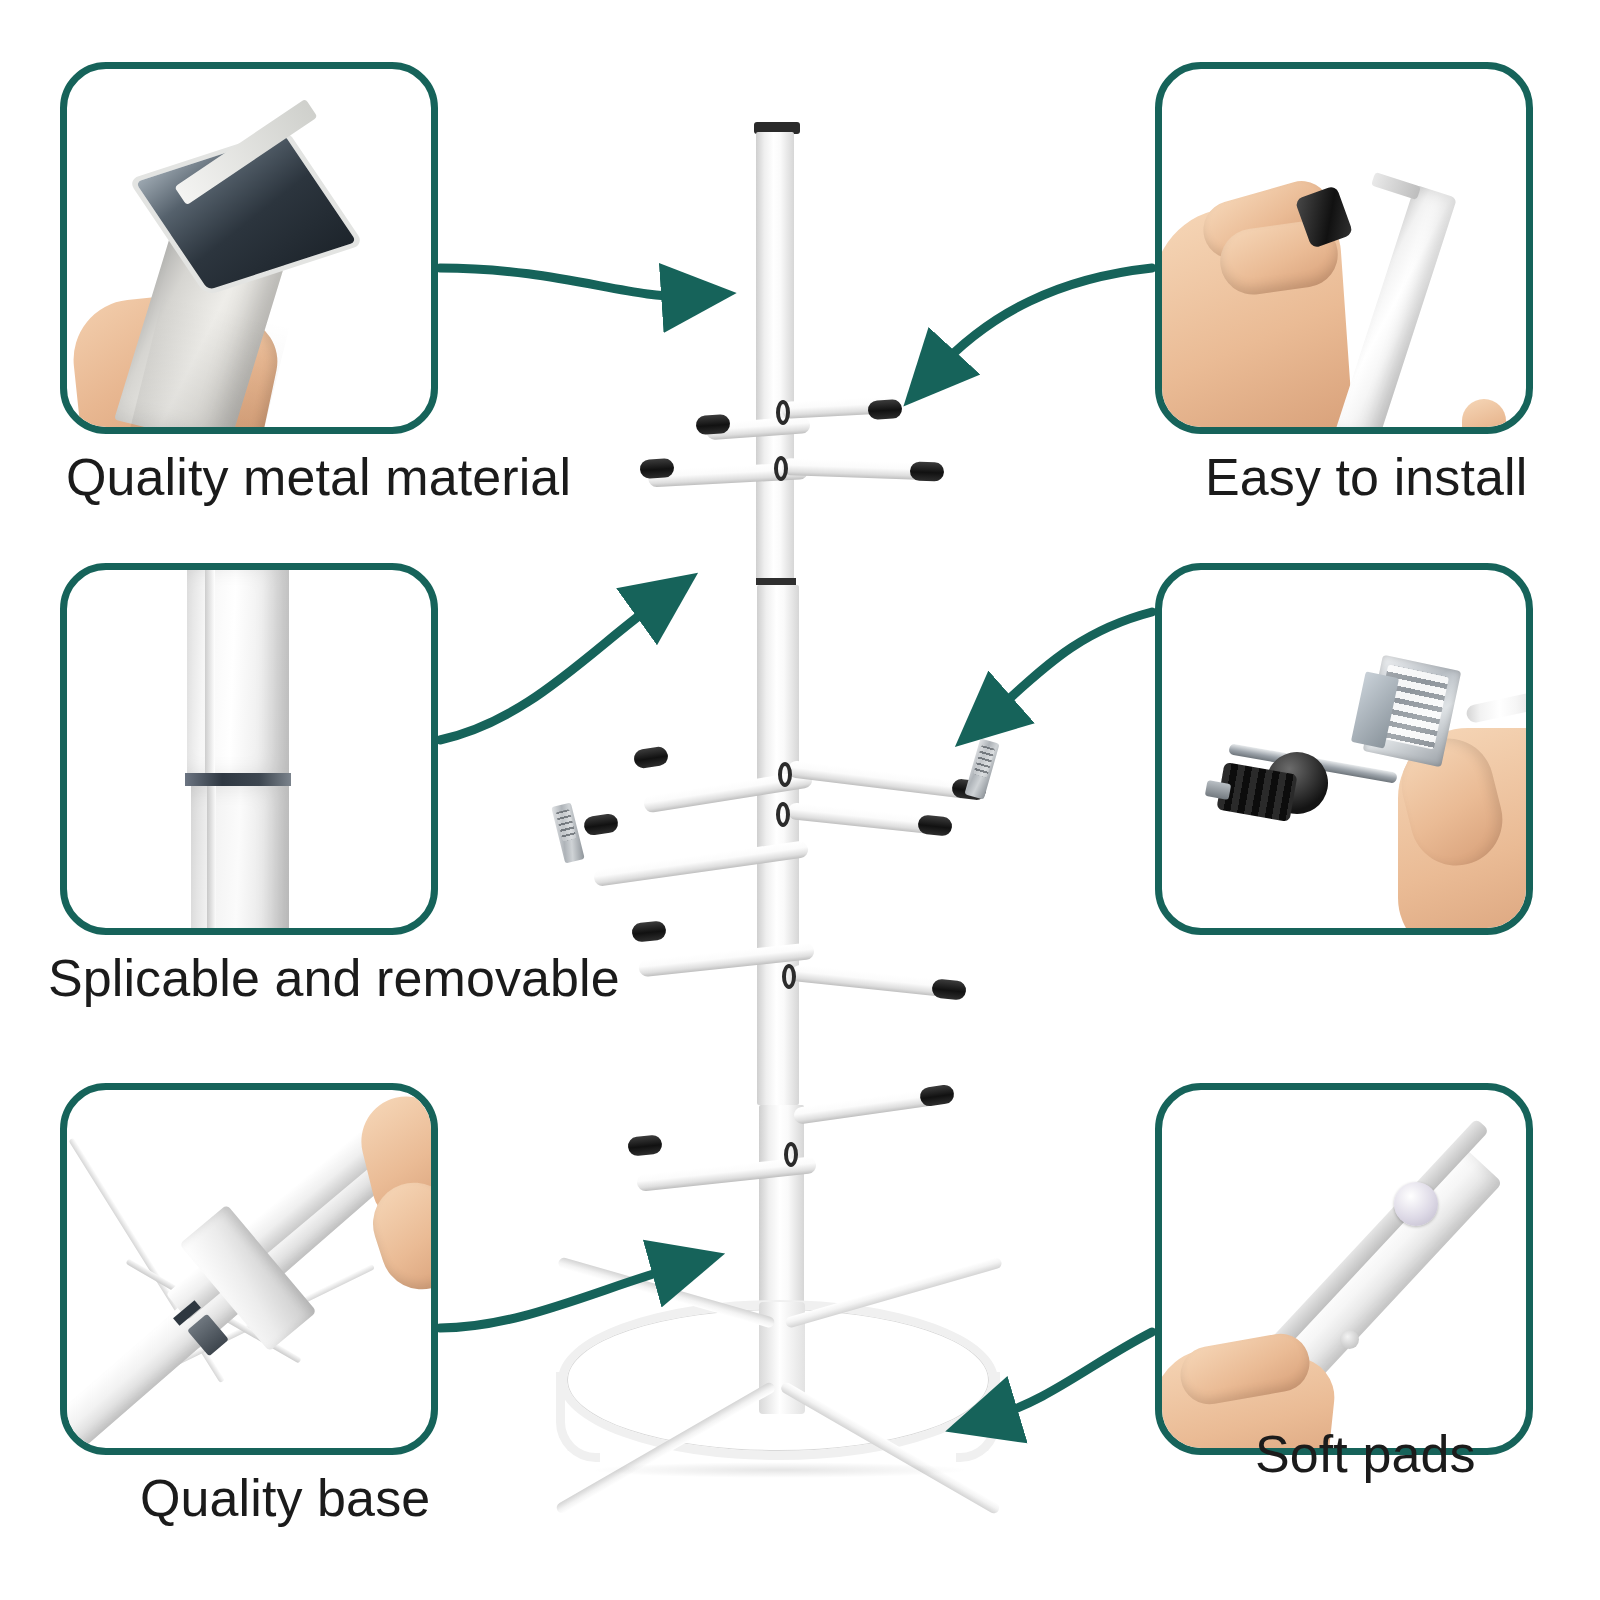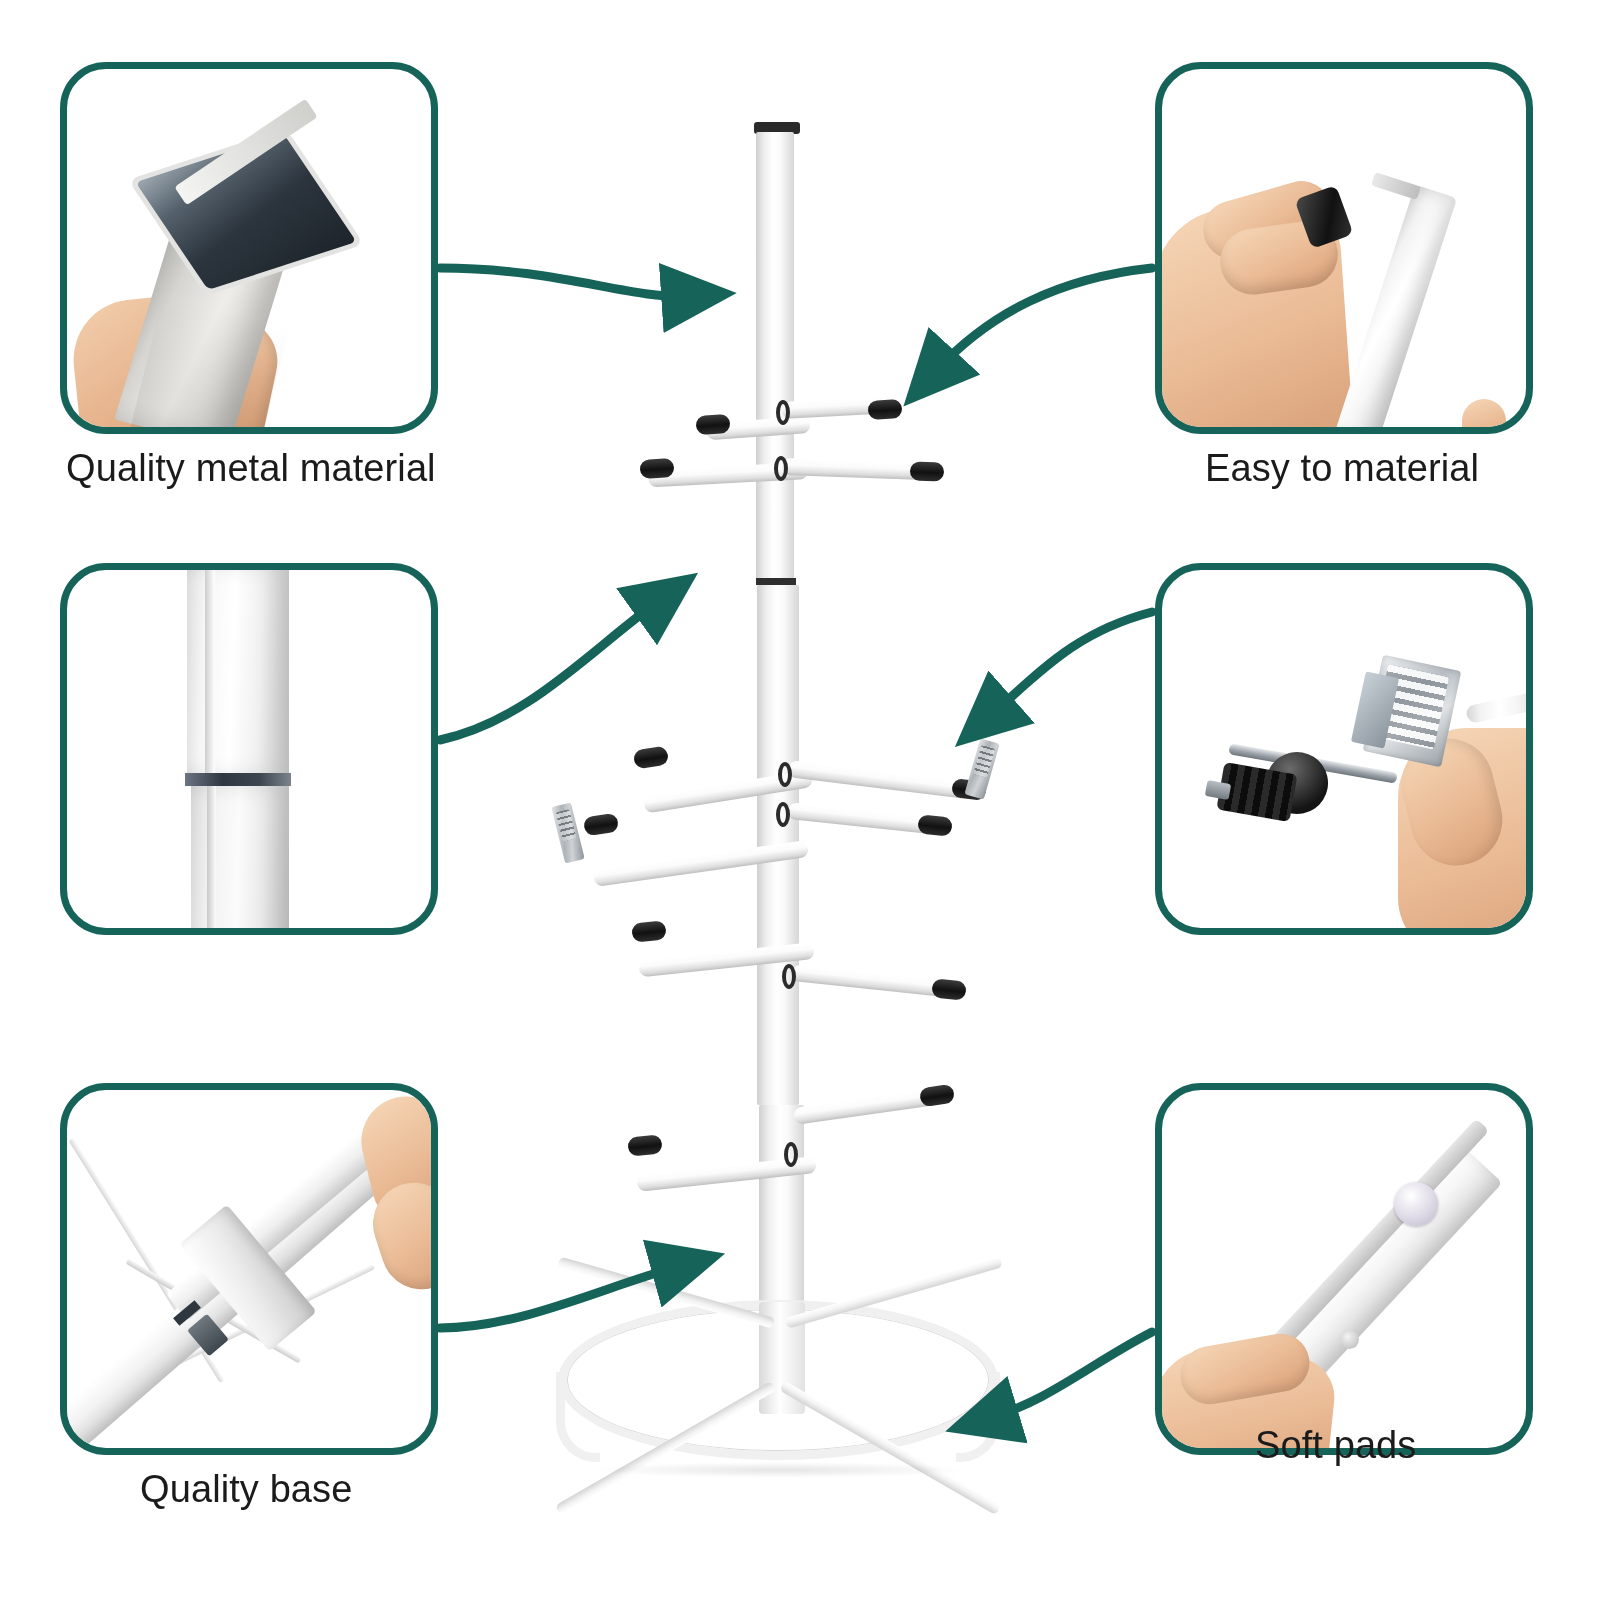--- a/index.html
+++ b/index.html
@@ -28,21 +28,21 @@
     position: absolute;
     box-sizing: border-box;
     border: 7px solid #16635A;
     border-radius: 46px;
     background: #ffffff;
     overflow: hidden;
   }
   .panel-caption {
     position: absolute;
     font-family: "Liberation Sans", sans-serif;
-    font-size: 38px;
+    font-size: 52px;
     color: #1b1b1b;
     white-space: nowrap;
     letter-spacing: 0.1px;
   }
   .caption-left  { text-align: left; }
   .caption-right { text-align: left; }
 
   
   .scene { position: absolute; left:0; top:0; width:100%; height:100%; }
 
@@ -188,39 +188,40 @@
       <div class="tube-white" style="position:absolute;left:212px;top:116px;width:44px;height:260px;
                   transform:rotate(18deg);border-radius:6px;
                   box-shadow:inset -10px 0 16px rgba(0,0,0,.14);"></div>
       <div style="position:absolute;left:210px;top:110px;width:48px;height:14px;
                   background:linear-gradient(90deg,#e9e9e9,#bdbdbd);
                   transform:rotate(18deg);border-radius:4px;"></div>
 
       <div class="skin-b" style="position:absolute;left:300px;top:330px;width:44px;height:46px;border-radius:24px 24px 6px 6px;"></div>
     </div>
   </div>
-  <div class="panel-caption caption-right" style="left:1205px; top:447px;">Easy to material</div>
+  <div class="panel-caption caption-right" style="left:1205px; top:447px;">Easy to install</div>
 
   <div class="panel" style="left:60px; top:563px; width:378px; height:372px;">
     <div class="scene">
 
       <div style="position:absolute;left:120px;top:-4px;width:102px;height:210px;
                   background:linear-gradient(92deg,#dedede 0%,#f6f6f6 18%,#ffffff 45%,#f0f0f0 70%,#cfcfcf 100%);
                   box-shadow:inset -14px 0 22px rgba(0,0,0,.10);"></div>
       <div style="position:absolute;left:138px;top:-4px;width:10px;height:210px;background:linear-gradient(90deg,#cdcdcd,#ffffff);"></div>
 
       <div style="position:absolute;left:118px;top:203px;width:106px;height:13px;
                   background:linear-gradient(90deg,#6b7481,#2f3842 35%,#3d4650 70%,#7b838c);"></div>
 
       <div style="position:absolute;left:124px;top:216px;width:98px;height:165px;
                   background:linear-gradient(92deg,#d8d8d8 0%,#f2f2f2 20%,#fbfbfb 48%,#eaeaea 72%,#c9c9c9 100%);
                   box-shadow:inset -14px 0 22px rgba(0,0,0,.10);"></div>
       <div style="position:absolute;left:140px;top:216px;width:9px;height:165px;background:linear-gradient(90deg,#c8c8c8,#fbfbfb);"></div>
     </div>
   </div>
+  <div class="panel-caption caption-left" style="left:48px; top:948px;">Splicable and removable</div>
 
   <div class="panel" style="left:1155px; top:563px; width:378px; height:372px;">
     <div class="scene">
 
       <div class="skin-b" style="position:absolute;left:236px;top:158px;width:170px;height:230px;border-radius:70px 20px 20px 60px;"></div>
       <div class="skin-b" style="position:absolute;left:244px;top:168px;width:92px;height:128px;border-radius:46px;transform:rotate(-14deg);box-shadow:inset -6px 0 12px rgba(0,0,0,.10);"></div>
 
       <div class="metal-dark" style="position:absolute;left:210px;top:92px;width:80px;height:98px;
                   background:linear-gradient(140deg,#f0f2f4 0%,#b9bfc5 35%,#dfe3e6 60%,#9ba1a7 100%);
                   transform:rotate(12deg);border-radius:4px;

